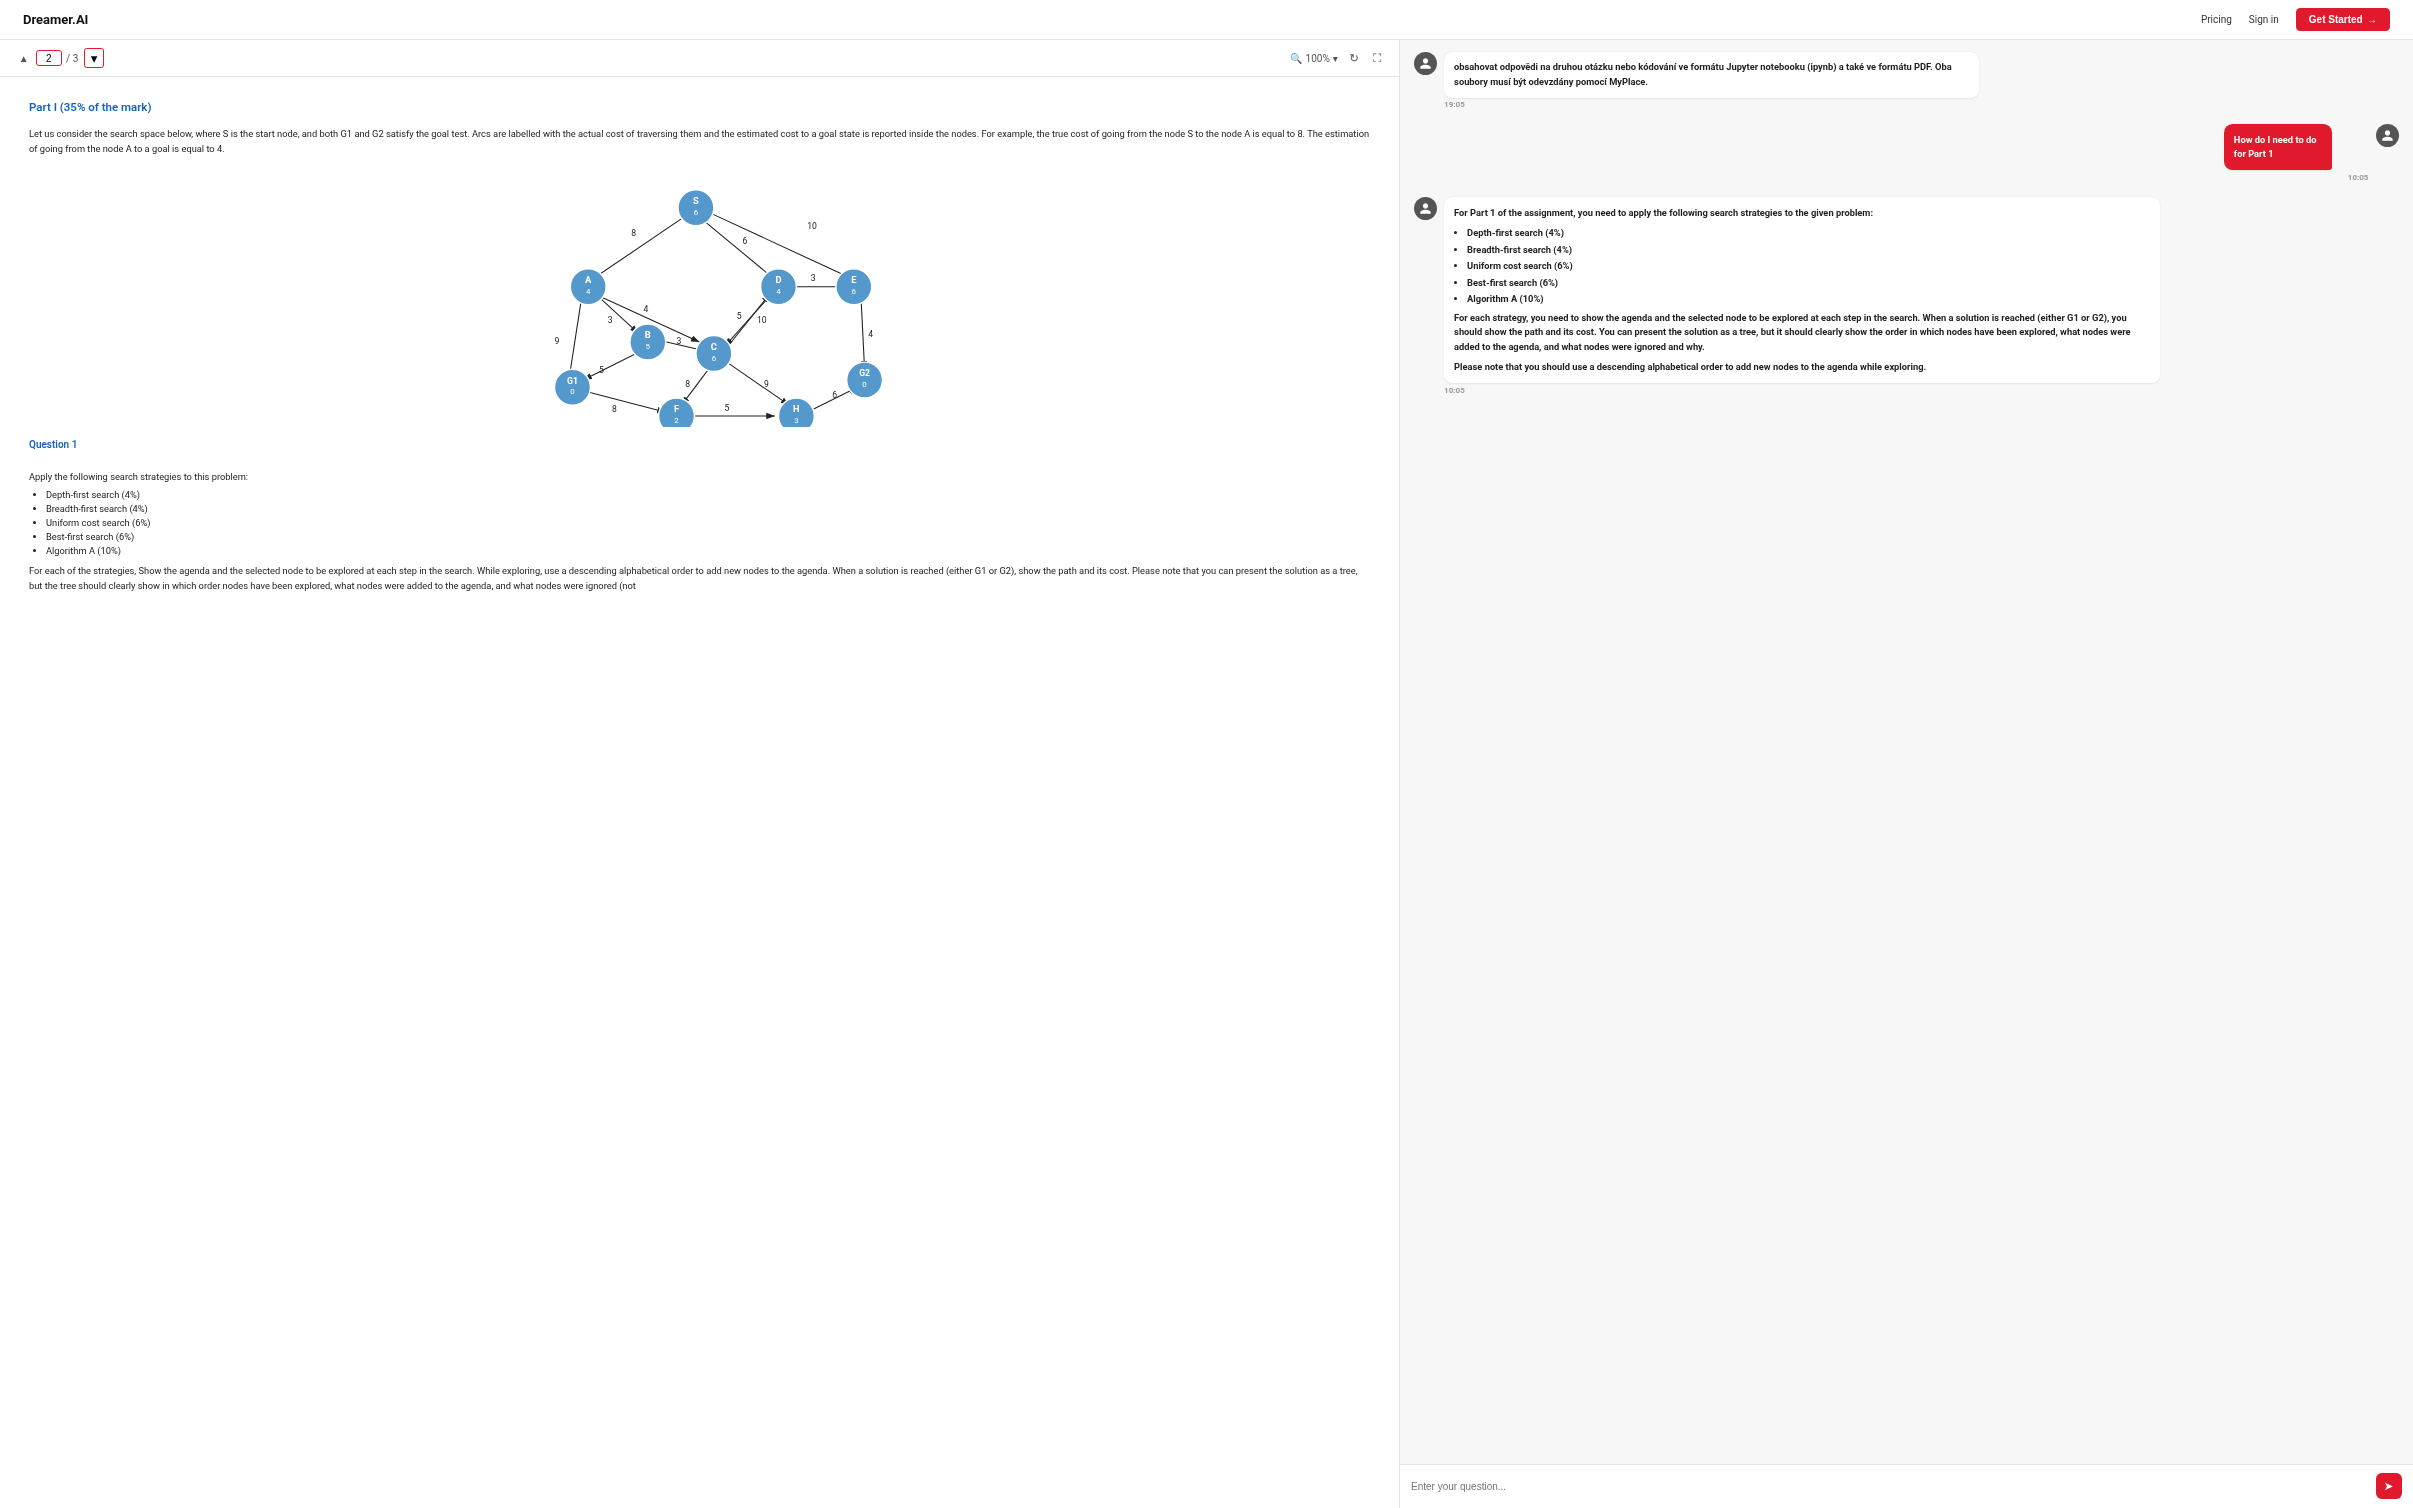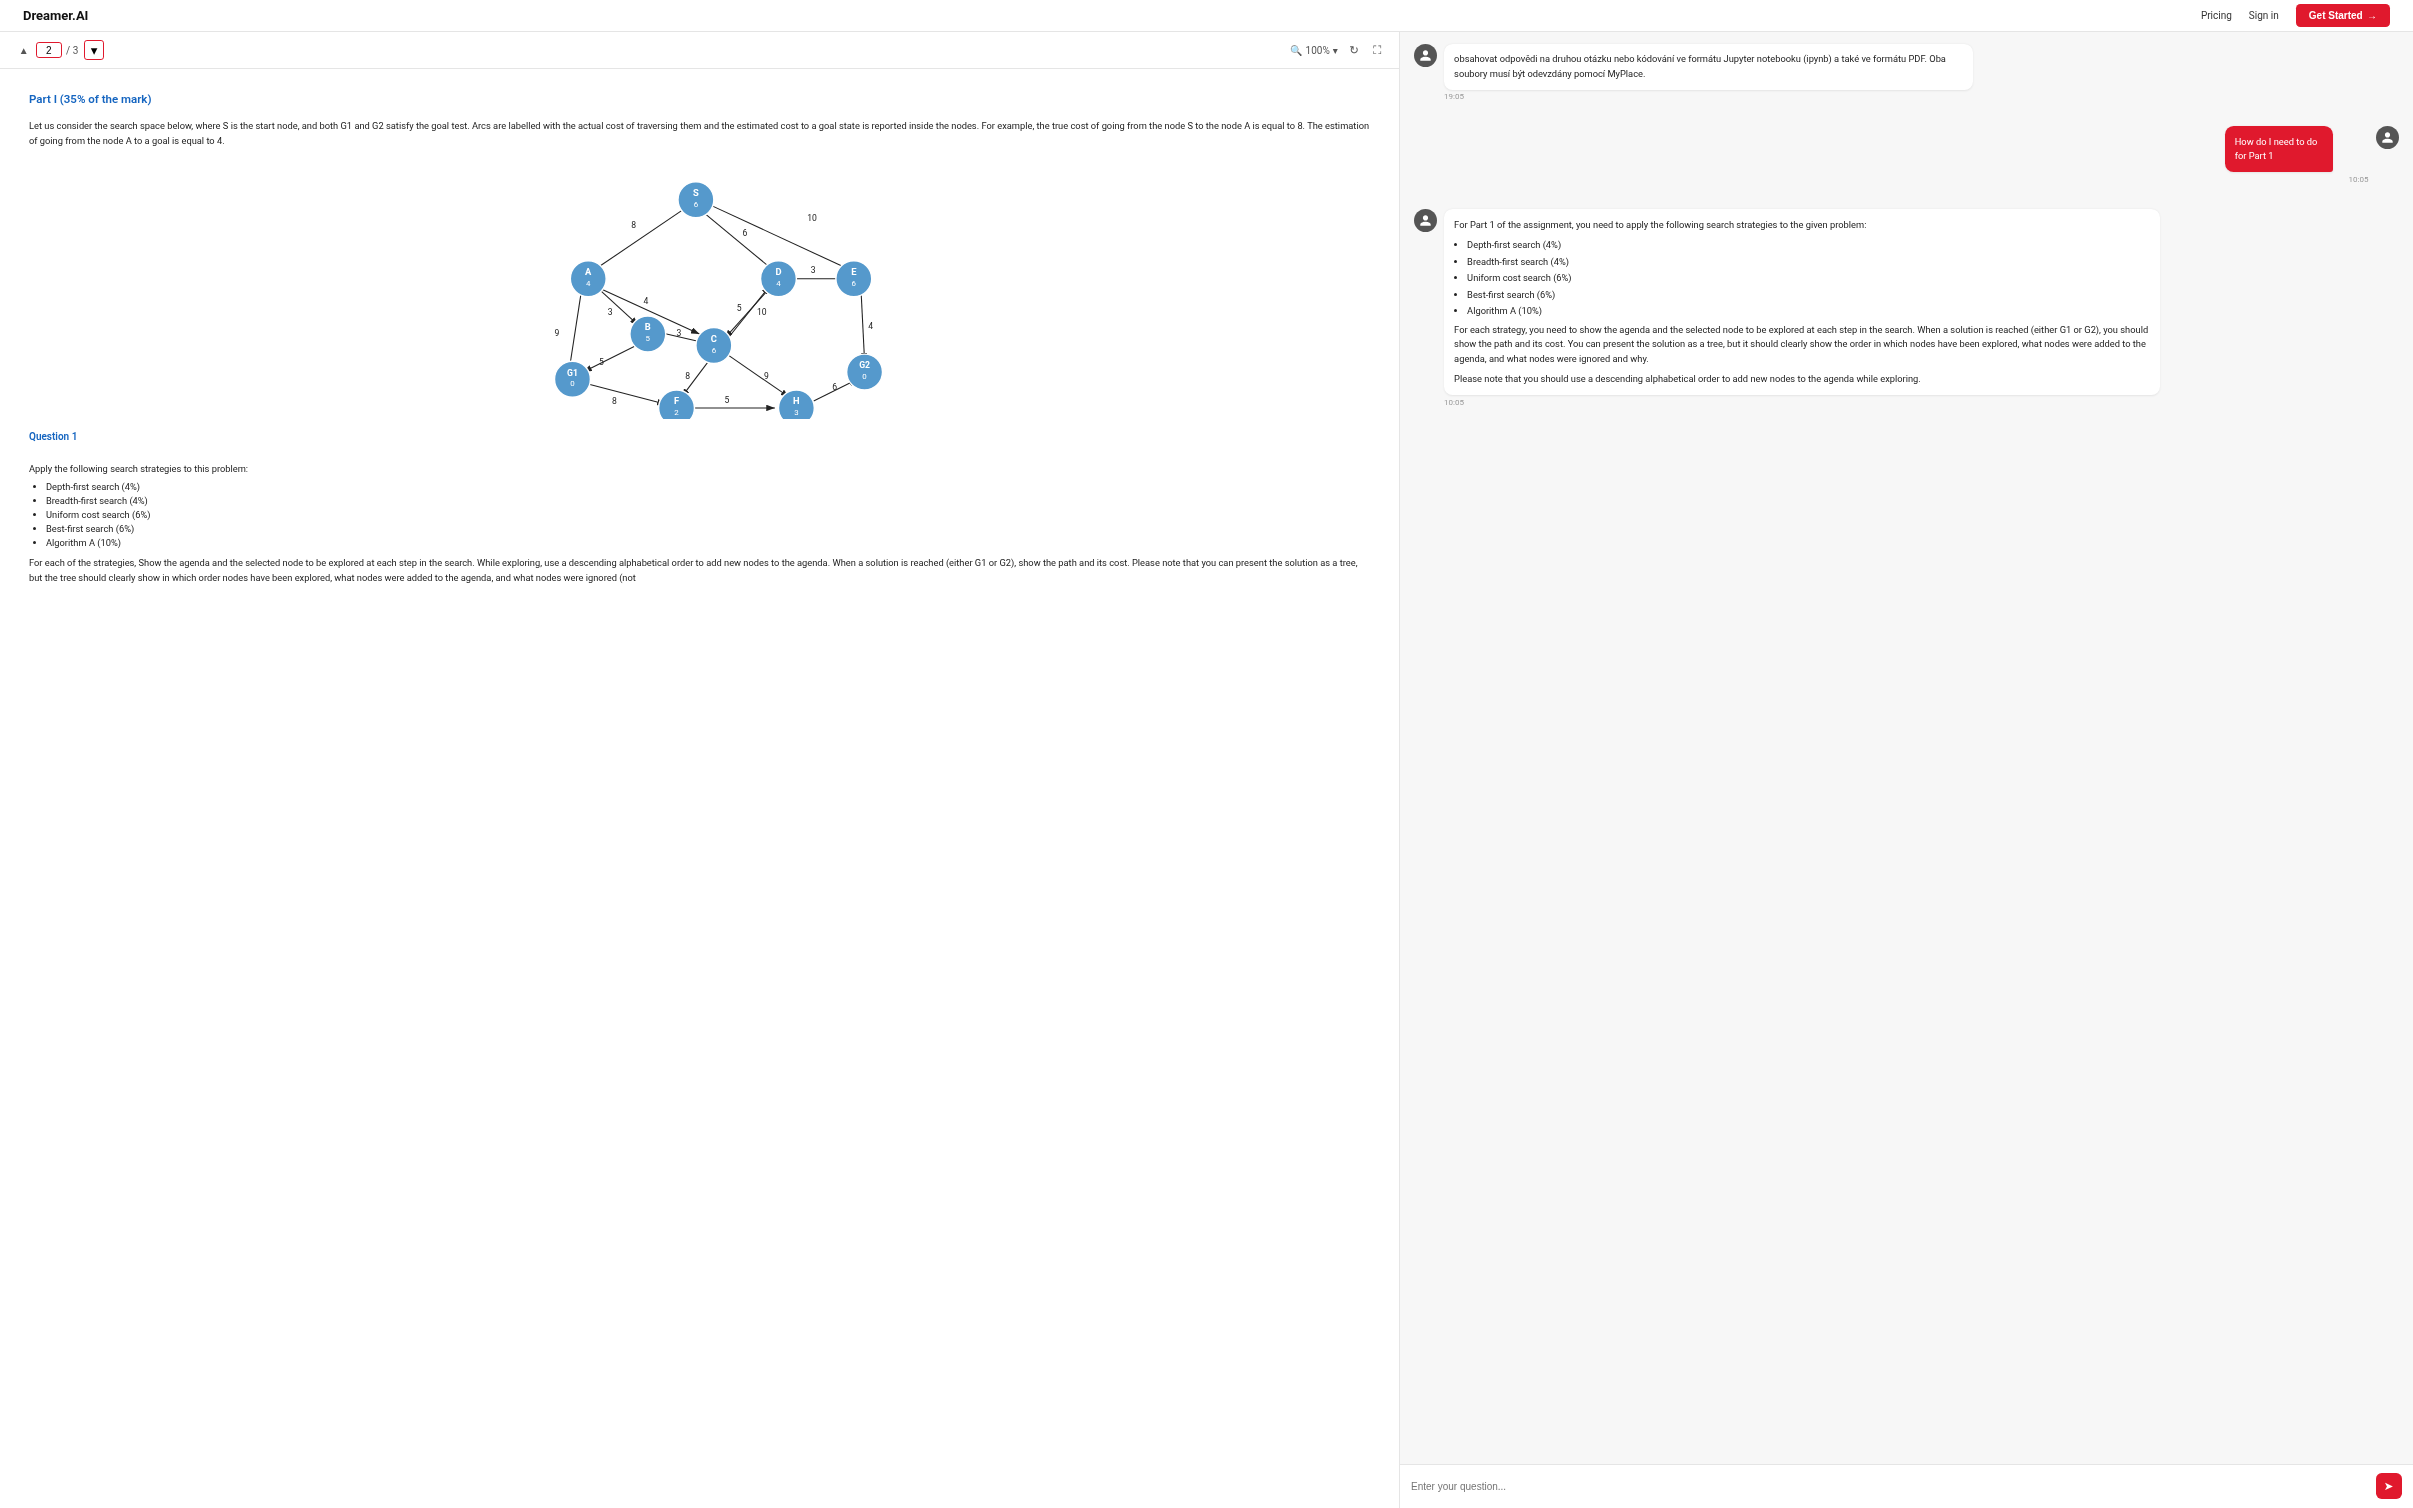--- a/index.html
+++ b/index.html
@@ -1,21 +1,21 @@
 <!DOCTYPE html>
 <html style="font-size:11.5px"><head>
   <meta charset="utf-8">
   <style>
     * { box-sizing: border-box; margin: 0; padding: 0; }
     body { font-family: -apple-system, BlinkMacSystemFont, 'Segoe UI', Roboto, sans-serif; background: #fff; display: flex; flex-direction: column; height: 100vh; overflow: hidden; }
 
     
     nav {
       display: flex; align-items: center; justify-content: space-between;
-      padding: 0 23px; height: 32px; border-bottom: 0.7px solid #e5e5e5;
+      padding: 0 23px; height: 40px; border-bottom: 0.7px solid #e5e5e5;
       background: #fff; flex-shrink: 0;
     }
     .nav-logo { font-weight: 700; font-size: 13px; color: #111; }
     .nav-right { display: flex; align-items: center; gap: 17px; }
     .nav-pricing { font-size: 10px; color: #333; cursor: pointer; }
     .nav-signin { font-size: 10px; color: #333; cursor: pointer; }
     .nav-get-started {
       background: #e0192d; color: #fff; border: none; border-radius: 4.3px;
       padding: 5.7px 13px; font-size: 10px; font-weight: 600; cursor: pointer;
       display: flex; gap: 4.3px;
@@ -64,21 +64,21 @@
     .pdf-list li { font-size: 9.3px; color: #222; margin-bottom: 2.9px; }
 
     
     .graph-container { display: flex; justify-content: center; margin: 11.5px 0; }
 
     
     .chat-panel {
       flex: 1; display: flex; flex-direction: column; background: #f7f7f7;
       overflow: hidden;
     }
-    .chat-messages { flex: 1; overflow-y: auto; padding: 11.5px 14.4px; display: flex; flex-direction: column; gap: 25px; }
+    .chat-messages { flex: 1; overflow-y: auto; padding: 11.5px 14.4px; display: flex; flex-direction: column; gap: 15px; font-weight: bold; }
 
     
     .msg-row { display: flex; align-items: flex-start; gap: 7.2px; }
     .msg-row.user { flex-direction: row-reverse; }
     .avatar {
       width: 23px; height: 23px; border-radius: 50%; background: #555;
       display: flex; align-items: center; justify-content: center;
       flex-shrink: 0;
     }
     .avatar svg { width: 13px; height: 13px; }

